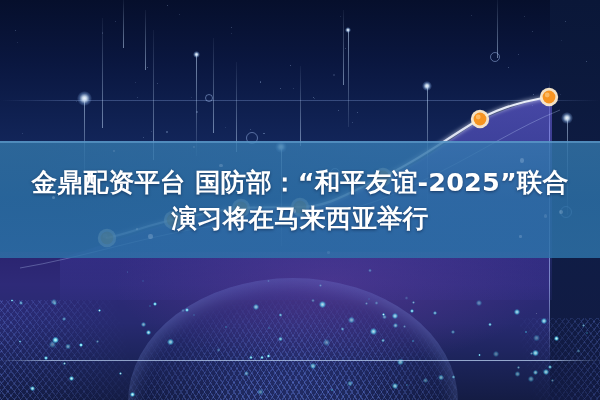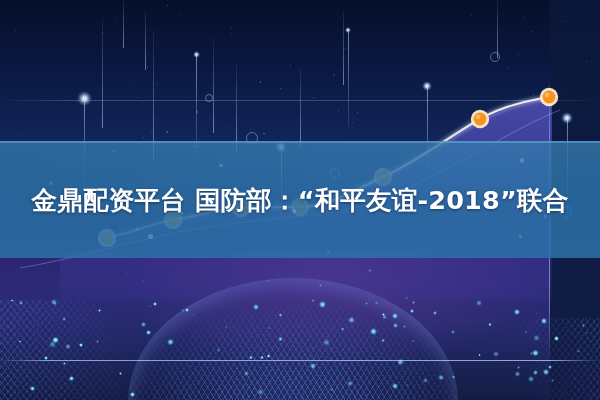--- a/index.html
+++ b/index.html
@@ -388,16 +388,17 @@
       <div class="micro" style="left: 148.147px; top: 234.289px; width: 4.37865px; height: 4.37865px;;opacity:0.2994257933599874;background:rgba(225,240,255,.7);border-radius:50%"></div>
       <div class="micro" style="left: 519.893px; top: 158.371px; width: 4.25162px; height: 4.25162px;;opacity:0.31196422246750444;background:rgba(225,240,255,.7);border-radius:50%"></div>
       <div class="micro" style="left: 543.648px; top: 214.141px; width: 3.54166px; height: 3.54166px;;opacity:0.18080646354239432;background:rgba(225,240,255,.7);border-radius:50%"></div>
       <div class="micro" style="left: 192.717px; top: 145.87px; width: 2.22306px; height: 2.22306px;;opacity:0.19207828619983047;background:rgba(225,240,255,.7);border-radius:50%"></div>
       <div class="micro" style="left: 112.559px; top: 149.707px; width: 2.21374px; height: 2.21374px;;opacity:0.1984657475305721;background:rgba(225,240,255,.7);border-radius:50%"></div>
       <div class="micro" style="left: 519.118px; top: 235.133px; width: 2.5246px; height: 2.5246px;;opacity:0.2680567448353395;background:rgba(225,240,255,.7);border-radius:50%"></div>
       <div class="micro" style="left: 559.451px; top: 209.797px; width: 4.05635px; height: 4.05635px;;opacity:0.3004286621091887;background:rgba(225,240,255,.7);border-radius:50%"></div>
     </div>
 
   <div id="title">
-    <div class="tline">金鼎配资平台 国防部：“和平友谊-2018”联合</div>
+    <div class="tline">金鼎配资平台 国防部：“和平友谊-2025”联合</div>
+    <div class="tline">演习将在马来西亚举行</div>
   </div>
 
 </div>
 
 </body></html>

